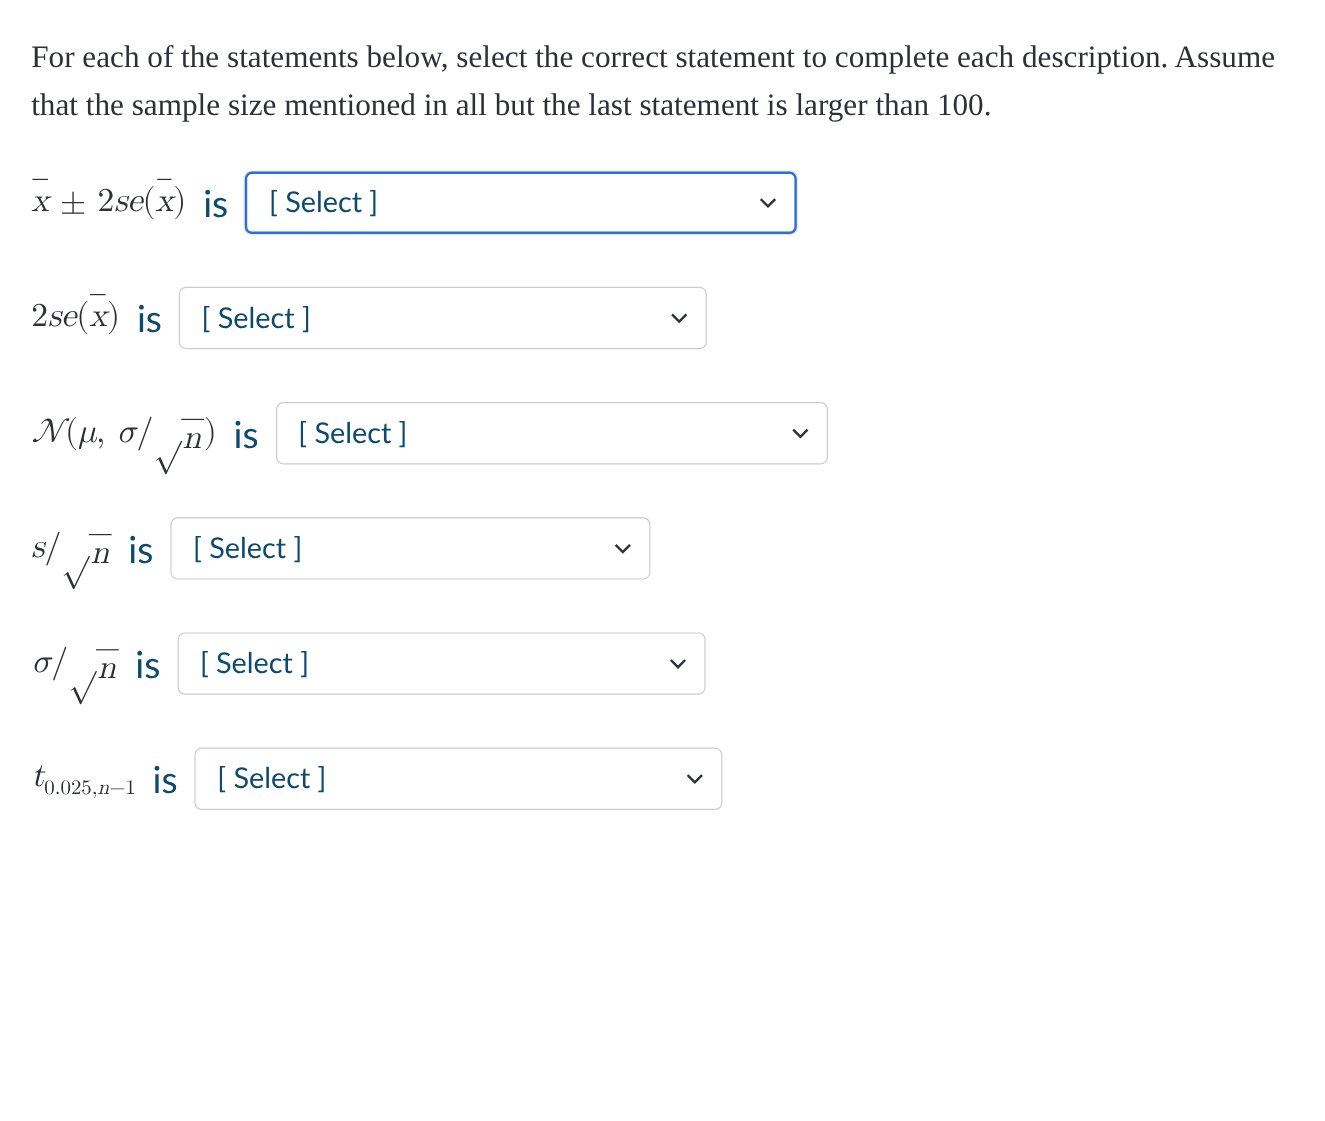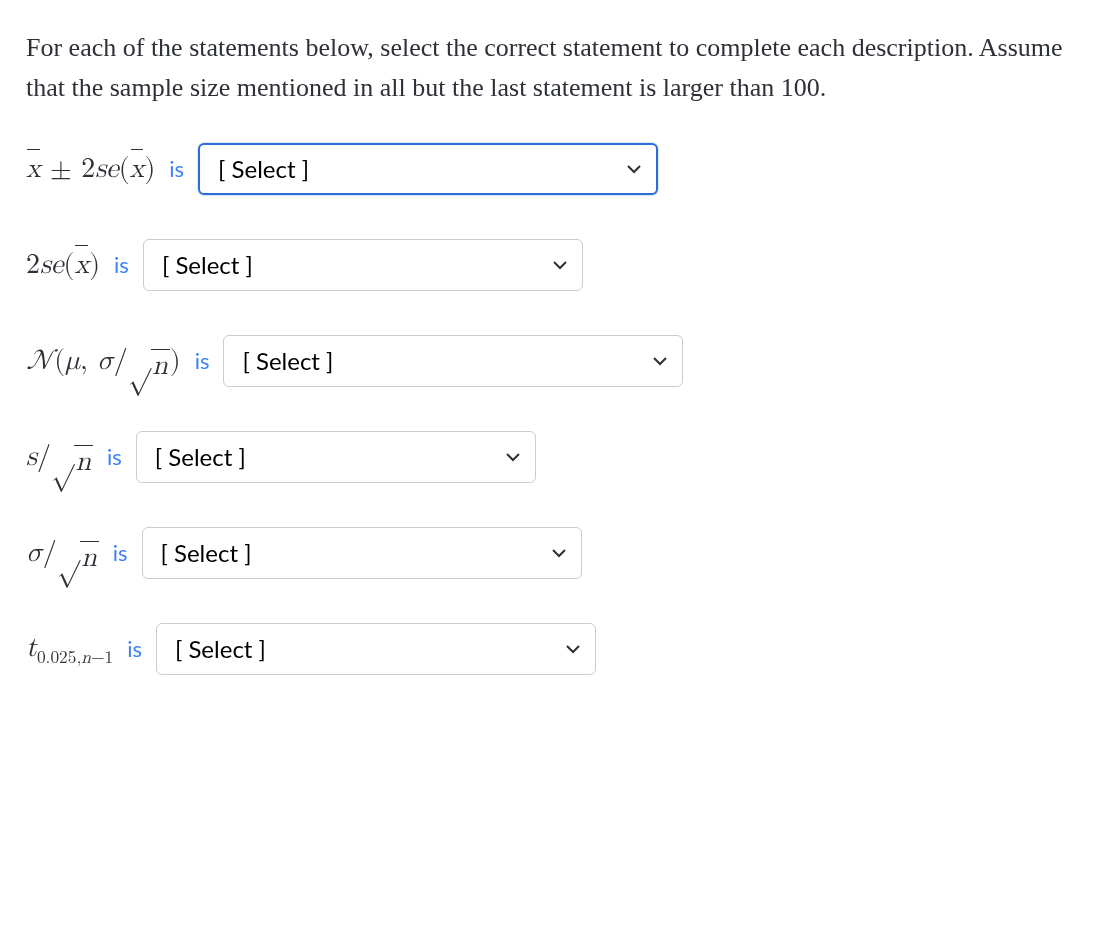--- a/index.html
+++ b/index.html
@@ -40,32 +40,32 @@
     .sqrt-sym { font-style: normal; font-size: 28px; line-height: 1; }
     .sqrt-arg {
       border-top: 1.2px solid currentColor;
       padding: 0 2px 0 1px;
       line-height: 1.1;
       display: inline-block;
       margin-top: 3px;
     }
     .sub { font-size: 0.62em; vertical-align: -0.4em; font-style: normal; margin-top: 28px; }
     .subit { font-size: 0.62em; vertical-align: -0.4em; font-style: italic; }
-    .is-word { font-size: 22px; font-style: normal; color: #3b82f6; }
+    .is-word { font-size: 31px; font-style: normal; color: #0c4a6e; }
     .select {
       position: relative;
       display: inline-flex;
       align-items: center;
       height: 52px;
       border: 1px solid #c9cdd2;
       border-radius: 6px;
       background: #fff;
       padding: 0 42px 0 18px;
       font-size: 24px;
-      color: #000000;
+      color: #0c4a6e;
       min-width: 320px;
       cursor: pointer;
     }
     .select.focused {
       border: 2px solid #2a6ed6;
       box-shadow: 0 0 0 1px rgba(42,110,214,0.15);
     }
     .select .chev {
       position: absolute;
       right: 14px;

